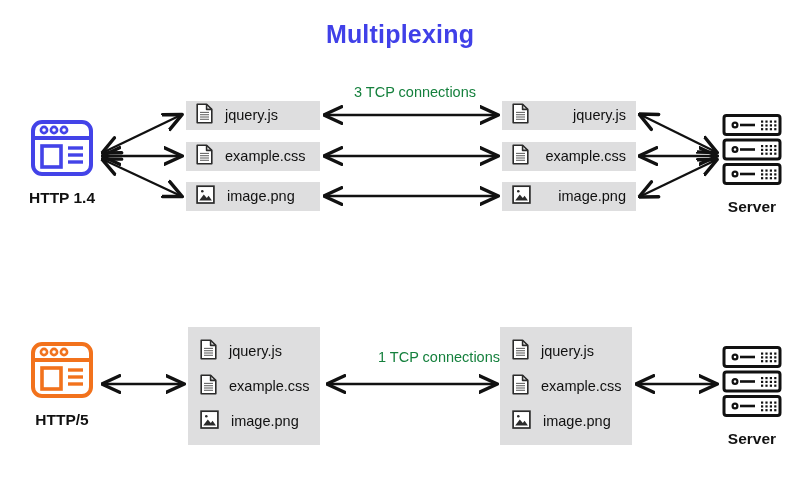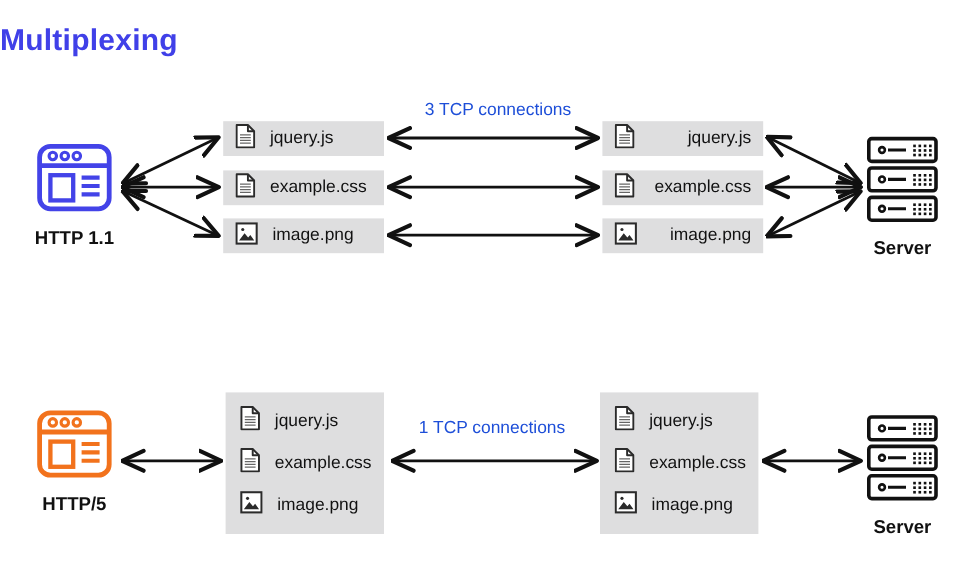--- a/index.html
+++ b/index.html
@@ -22,21 +22,21 @@
     width: 800px;
     height: 480px;
   }
 
   
   .title {
     position: absolute;
     top: 20px;
     left: 0;
     width: 800px;
-    text-align: left;
+    text-align: center;
     font-size: 25px;
     font-weight: 700;
     letter-spacing: 0.2px;
     color: #4040e8;
   }
 
   
   .endpoint {
     position: absolute;
     width: 96px;
@@ -101,21 +101,21 @@
     color: #111111;
     white-space: nowrap;
     margin-left: 12px;
     line-height: 1;
   }
 
   
   .conn-label {
     position: absolute;
     font-size: 14.5px;
-    color: #1d4ed8;
+    color: #15803d;
     white-space: nowrap;
     text-align: center;
   }
 
   svg.layer {
     position: absolute;
     inset: 0;
     pointer-events: none;
   }
 </style>
@@ -133,21 +133,21 @@
         <line x1="4" y1="20" x2="62" y2="20" stroke="#4343e8" stroke-width="4"></line>
         <circle cx="15" cy="12" r="3.1" fill="none" stroke="#4343e8" stroke-width="2.6"></circle>
         <circle cx="25" cy="12" r="3.1" fill="none" stroke="#4343e8" stroke-width="2.6"></circle>
         <circle cx="35" cy="12" r="3.1" fill="none" stroke="#4343e8" stroke-width="2.6"></circle>
         <rect x="13" y="28" width="19" height="21" fill="none" stroke="#4343e8" stroke-width="3.6"></rect>
         <line x1="39" y1="30" x2="54" y2="30" stroke="#4343e8" stroke-width="3.4"></line>
         <line x1="39" y1="37" x2="54" y2="37" stroke="#4343e8" stroke-width="3.4"></line>
         <line x1="39" y1="44" x2="54" y2="44" stroke="#4343e8" stroke-width="3.4"></line>
       </svg>
     </span>
-    <span class="caption">HTTP 1.1</span>
+    <span class="caption">HTTP 1.4</span>
   </div>
 
   <div class="conn-label" style="left:330px; top:84px; width:170px;">3 TCP connections</div>
 
   <div class="chip h1 left" style="left:186px; top:101px;">
     <span class="fi">
       <svg width="17" height="21" viewBox="0 0 17 21" aria-hidden="true">
         <path d="M1.2 1.2 H10.6 L15.8 6.4 V19.8 H1.2 Z" fill="#ffffff" stroke="#2b2b2b" stroke-width="1.6" stroke-linejoin="round"></path>
         <path d="M10.6 1.2 V6.4 H15.8" fill="none" stroke="#2b2b2b" stroke-width="1.6" stroke-linejoin="round"></path>
         <g stroke="#666" stroke-width="1.1">
@@ -302,21 +302,21 @@
         <circle cx="35" cy="12" r="3.1" fill="none" stroke="#f2721c" stroke-width="2.6"></circle>
         <rect x="13" y="28" width="19" height="21" fill="none" stroke="#f2721c" stroke-width="3.6"></rect>
         <line x1="39" y1="30" x2="54" y2="30" stroke="#f2721c" stroke-width="3.4"></line>
         <line x1="39" y1="37" x2="54" y2="37" stroke="#f2721c" stroke-width="3.4"></line>
         <line x1="39" y1="44" x2="54" y2="44" stroke="#f2721c" stroke-width="3.4"></line>
       </svg>
     </span>
     <span class="caption">HTTP/5</span>
   </div>
 
-  <div class="conn-label" style="left:320px; top:349px; width:180px;">1 TCP connections</div>
+  <div class="conn-label" style="left:320px; top:349px; width:180px;text-align:right;">1 TCP connections</div>
 
   <div class="panel" style="left:188px; top:327px;">
     <div class="prow" style="top:13px;">
       <span class="fi">
         <svg width="17" height="21" viewBox="0 0 17 21" aria-hidden="true">
           <path d="M1.2 1.2 H10.6 L15.8 6.4 V19.8 H1.2 Z" fill="#ffffff" stroke="#2b2b2b" stroke-width="1.6" stroke-linejoin="round"></path>
           <path d="M10.6 1.2 V6.4 H15.8" fill="none" stroke="#2b2b2b" stroke-width="1.6" stroke-linejoin="round"></path>
           <g stroke="#666" stroke-width="1.1">
             <line x1="4" y1="9.4" x2="13" y2="9.4"></line>
               <line x1="4" y1="11.7" x2="13" y2="11.7"></line>

